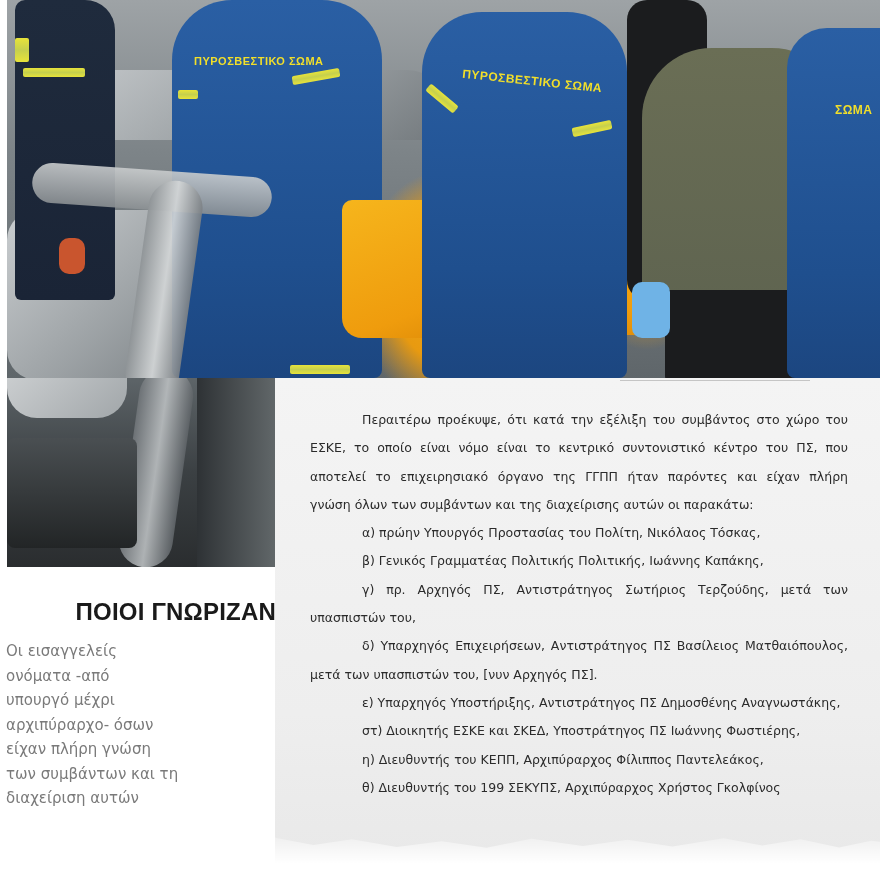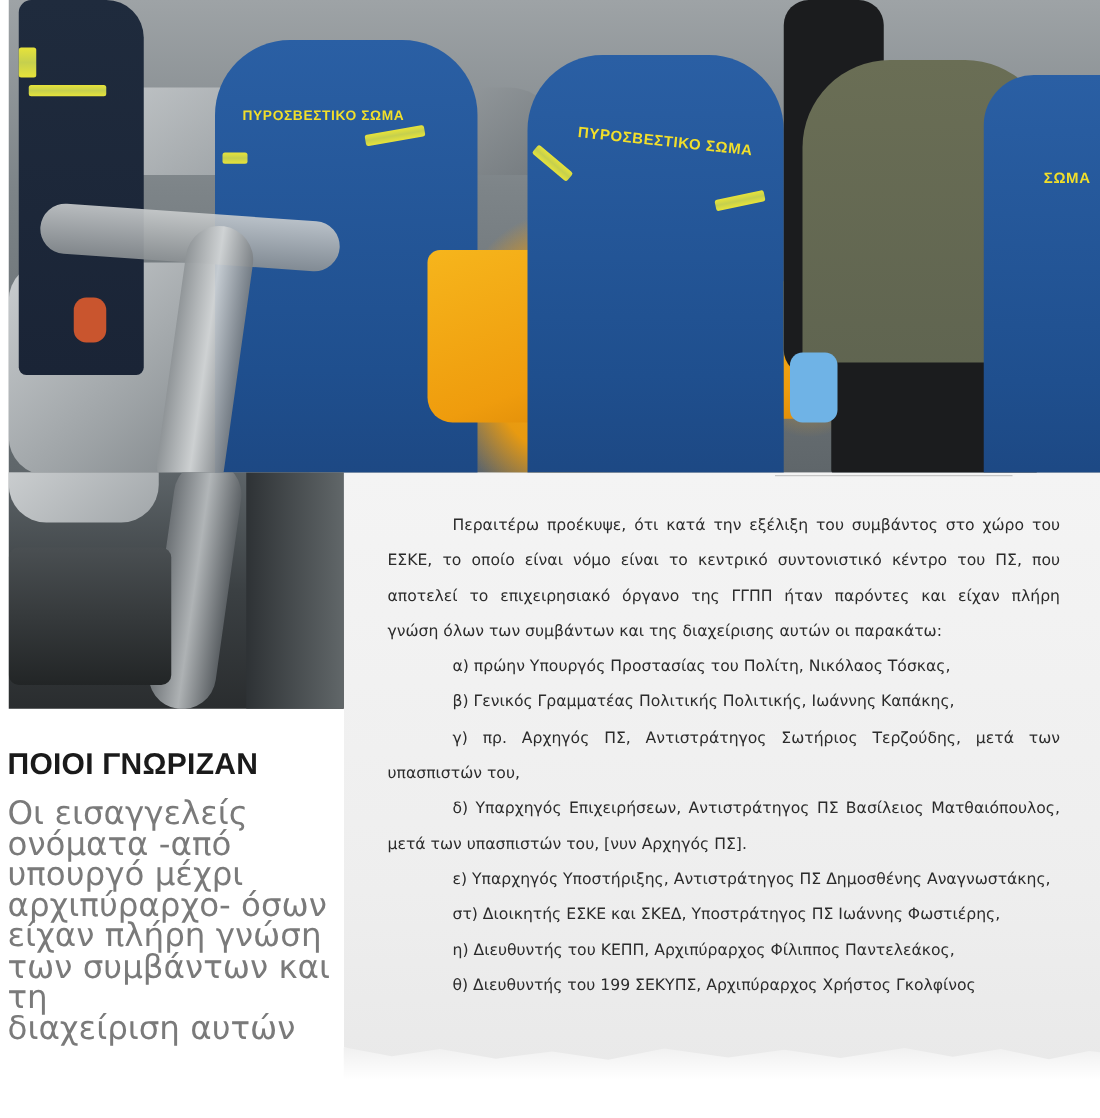--- a/index.html
+++ b/index.html
@@ -14,38 +14,38 @@
         radial-gradient(ellipse 60px 80px at 640px 270px, #f0a418 0%, rgba(240,164,24,0) 100%),
         linear-gradient(180deg, #9ea3a6 0%, #7d8488 40%, #5f666a 100%);
     }
     .photo-left-ext {
       position: absolute; left: 7px; top: 378px; width: 268px; height: 189px;
       background: linear-gradient(180deg, #5d6468 0%, #3b4043 50%, #2a2d2f 100%);
       overflow: hidden;
     }
     .fig { position: absolute; border-radius: 40px 40px 8px 8px; }
     .fig.dark { background: linear-gradient(180deg, #1f2b3d 0%, #1a2436 100%); }
-    .fig.blue { background: linear-gradient(180deg, #2a5fa4 0%, #1f4f8e 70%, #1c4680 100%); margin-top: 32px; }
+    .fig.blue { background: linear-gradient(180deg, #2a5fa4 0%, #1f4f8e 70%, #1c4680 100%); }
     .fig.olive { background: linear-gradient(180deg, #6a6e55 0%, #5f6450 100%); }
     .fig.black { background: #1b1c1e; }
     .stripe { position: absolute; height: 9px; background: linear-gradient(180deg,#e7e33a 0%,#c6d04d 50%,#e7e33a 100%); border-radius: 2px; }
     .back-text { position: absolute; color: #f2df2a; font-weight: bold; font-size: 12px; letter-spacing: 0.5px; font-family: "Liberation Sans", sans-serif; white-space: nowrap; }
     .wreck { position: absolute; background: linear-gradient(135deg, #d9dcde 0%, #a6abae 50%, #6e7478 100%); border-radius: 30px; opacity: 0.92; }
     .glove { position: absolute; background: #6fb3e6; border-radius: 10px; }
     .bag { position: absolute; background: linear-gradient(160deg, #f6b51c 0%, #ef9c0d 70%, #d98707 100%); border-radius: 10px 30px 10px 20px; }
 
     
     .headline {
       position: absolute; left: 6px; top: 598px; width: 270px;
       font-family: "Liberation Sans", sans-serif; font-weight: bold;
-      font-size: 24px; color: #1a1a1a; letter-spacing: 0.2px; margin: 0;
+      font-size: 24px; color: #1a1a1a; letter-spacing: 0.2px; margin: 0; text-align: right;
     }
     .deck {
       position: absolute; left: 6px; top: 639px; width: 268px;
-      font-family: "DejaVu Sans", sans-serif; font-size: 26px; line-height: 24.5px;
+      font-family: "DejaVu Sans", sans-serif; font-size: 15px; line-height: 24.5px;
       color: #7a7a7a; font-weight: normal; margin: 0;
     }
 
     
     .doc {
       position: absolute; left: 275px; top: 378px; width: 641px; height: 478px;
       background: linear-gradient(180deg, #f4f4f4 0%, #eeeeee 70%, #e9e9e9 100%);
       box-shadow: -1px 0 2px rgba(0,0,0,0.08);
       clip-path: polygon(0 0,100% 0,100% 96%,97% 97.5%,93% 96.8%,88% 98.2%,82% 96.5%,76% 97.8%,70% 96.3%,62% 98%,55% 96.6%,48% 97.9%,40% 96.4%,33% 98.3%,26% 96.9%,19% 98.1%,12% 96.5%,6% 97.7%,0 96.2%);
     }

